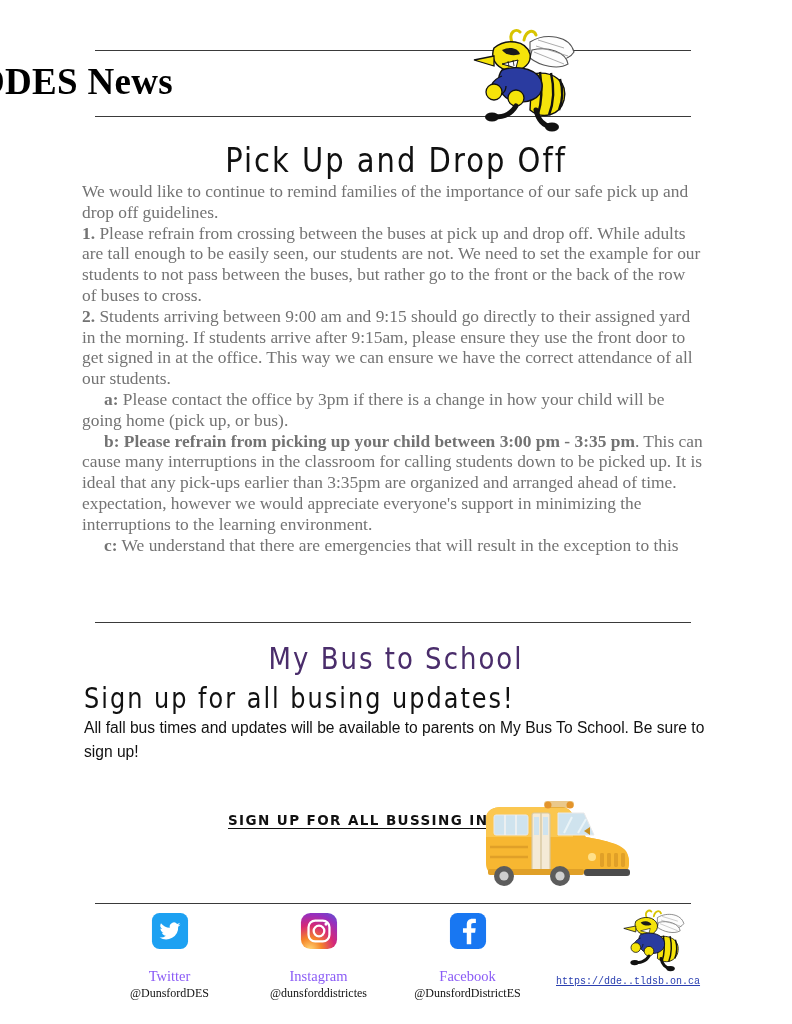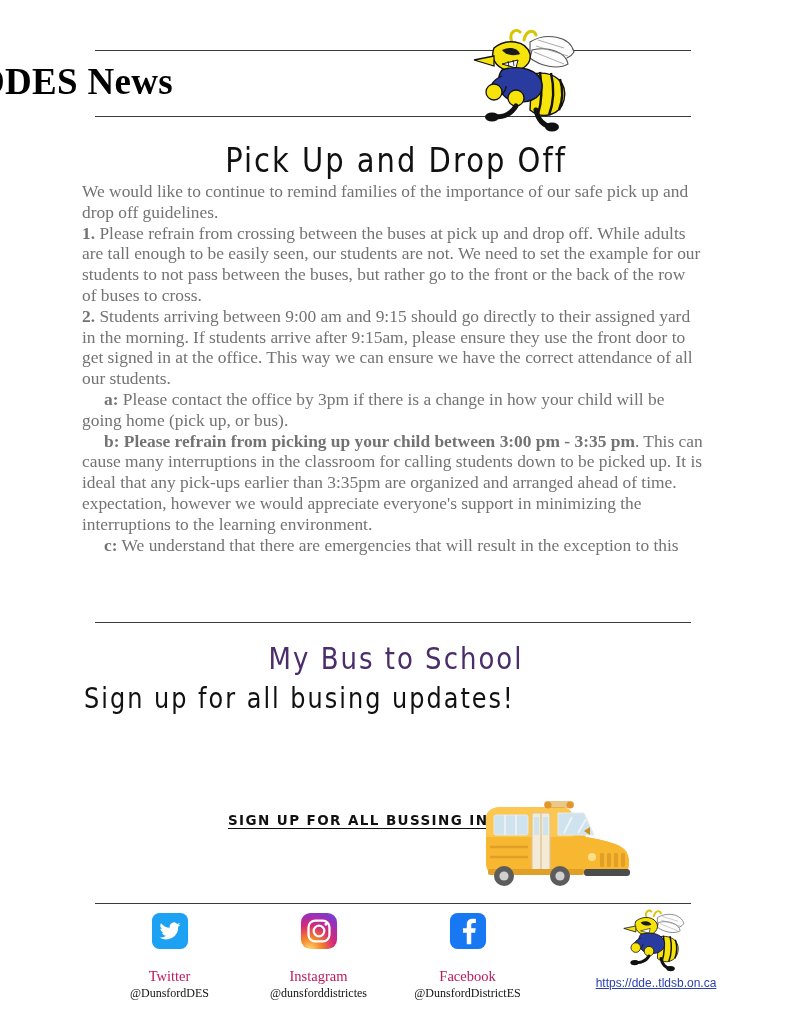--- a/index.html
+++ b/index.html
@@ -185,37 +185,37 @@
   .social-icon {
     width: 38px;
     height: 38px;
     display: inline-block;
   }
   .social-name {
     font-family: "Liberation Serif", serif;
     font-size: 14.5px;
     line-height: 17px;
     margin-top: 14px;
-    color: #be185d;
+    color: #8b5cf6;
   }
   .social-handle {
     font-family: "Liberation Serif", serif;
     font-size: 12px;
     line-height: 17px;
     color: #111;
   }
   .social-spacer { flex: 1 1 0; }
   .site-link {
     position: absolute;
-    left: 586px;
+    left: 556px;
     top: 976px;
     width: 140px;
     text-align: center;
-    font-family: Liberation Sans, sans-serif;
-    font-size: 12px;
+    font-family: Liberation Mono, monospace;
+    font-size: 10px;
     color: #2a3fb0;
     text-decoration: underline;
   }
 </style>
 </head>
 <body>
 
 <div class="page">
 
   <div class="rule rule-top"></div>
@@ -272,20 +272,21 @@
     <p><span class="indent-a"></span><b>a:</b> <span>Please contact the office by 3pm if there is a change in how your child will be going home (pick up, or bus).</span></p>
     <p><span class="indent-a"></span><b>b: Please refrain from picking up your child between 3:00 pm - 3:35 pm</b><span>.  This can cause many interruptions in the classroom for calling students down to be picked up. It is ideal that any pick-ups earlier than 3:35pm are organized and arranged ahead of time.</span></p>
     <p>expectation, however we would appreciate everyone's support in minimizing the interruptions to the learning environment.</p>
     <p><span class="indent-a"></span><b>c:</b> <span>We understand that there are emergencies that will result in the exception to this</span></p>
   </div>
 
   <div class="title-mybus marker">My Bus to School</div>
   <div class="title-signup marker">Sign up for all busing updates!</div>
 
   <div class="body-sans">
+    <p>All fall bus times and updates will be available to parents on My Bus To School. Be sure to sign up!</p>
   </div>
 
   <div class="cta">
     <div class="cta-label">SIGN UP FOR ALL  BUSSING INFO</div>
   </div>
 
   <svg class="bus" viewBox="0 0 164 100">
 
     <path d="M12 22 C12 14, 18 10, 28 10 L86 10 C92 10, 96 12, 99 18 L112 40 C128 43, 146 46, 152 54 C156 60, 156 70, 152 76 L20 76 C14 76, 12 72, 12 66 Z" fill="#f7b731" stroke="none"></path>
     <path d="M12 22 C12 14, 18 10, 28 10 L86 10 C92 10, 96 12, 99 18 L99 40 L12 40 Z" fill="#fbc750"></path>

